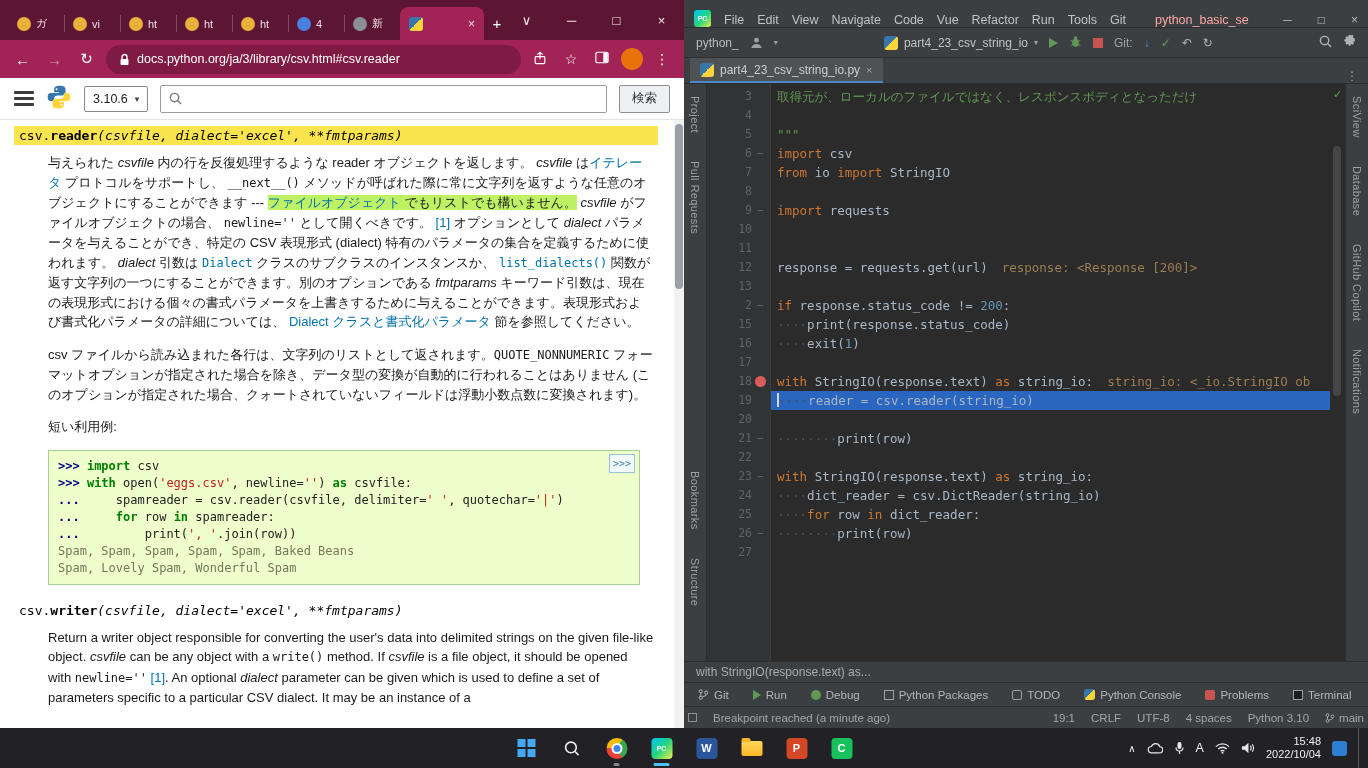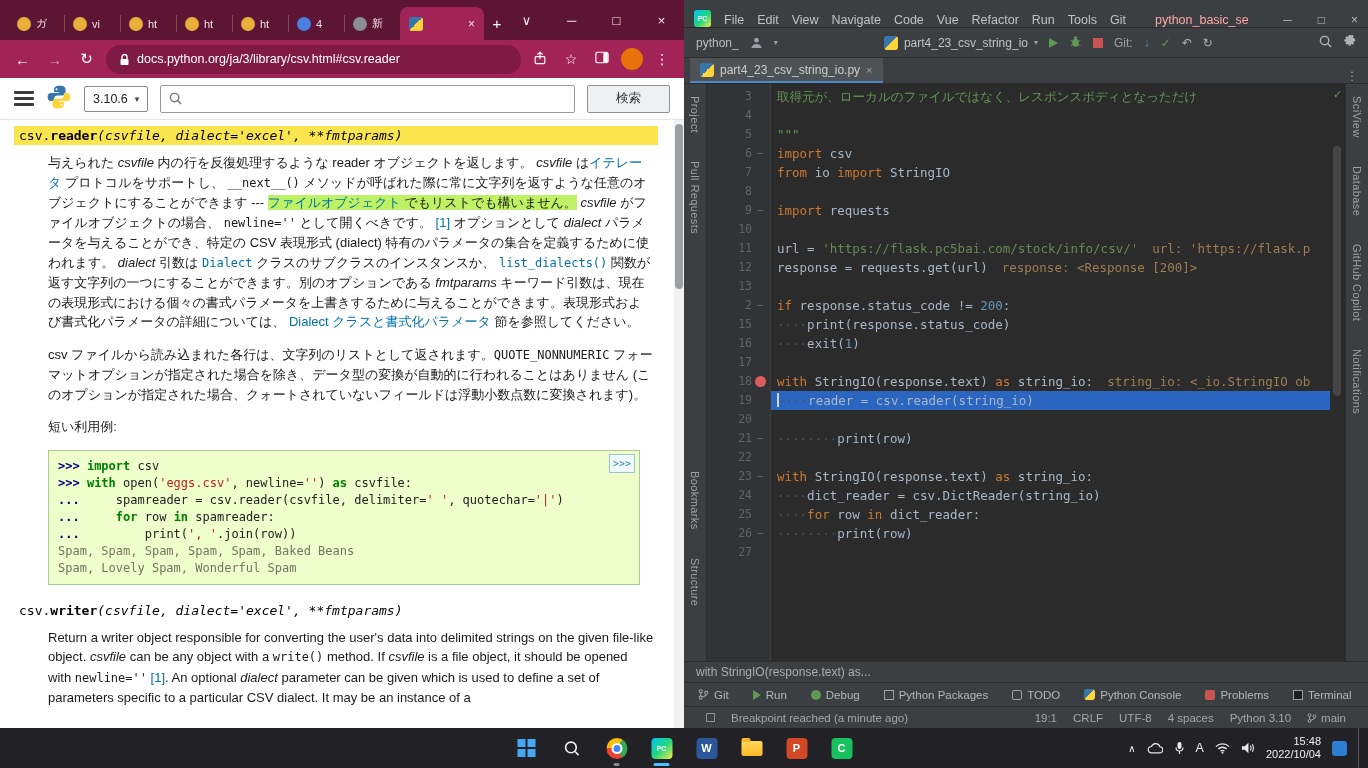--- a/index.html
+++ b/index.html
@@ -29,21 +29,21 @@
   .nav.dim { color:rgba(255,255,255,.5); }
   .urlpill { flex:1; min-width:0; height:29px; border-radius:15px; background:#7e1a43; display:flex; align-items:center; gap:7px; padding:0 13px; color:#fff; font-size:12.5px; white-space:nowrap; overflow:hidden; }
   .tbic { width:24px; text-align:center; color:#fff; font-size:14px; }
   .avatar { width:22px; height:22px; border-radius:50%; background:#e8710a; flex:none; }
 
   .docheader { height:42px; background:#fff; border-bottom:1px solid #e4e4e4; display:flex; align-items:center; gap:12px; padding:0 14px; }
   .hamburger i { display:block; width:20px; height:2.5px; background:#3c3c3c; margin:3.5px 0; border-radius:1px; }
   .verselect { height:26px; border:1px solid #8a8a8a; border-radius:2px; display:flex; align-items:center; gap:7px; padding:0 8px; font-size:12.5px; color:#222; background:#fff; }
   .varrow { font-size:9px; color:#444; }
   .searchbox { flex:1; height:28px; border:1px solid #9a9a9a; border-radius:2px; display:flex; align-items:center; gap:7px; padding:0 8px; background:#fff; }
-  .searchbtn { height:28px; padding:0 28px; border:1px solid #8f8f8f; border-radius:2px; background:#eef1f4; font-size:12.5px; color:#333; font-family:inherit; }
+  .searchbtn { height:28px; padding:0 12px; border:1px solid #8f8f8f; border-radius:2px; background:#eef1f4; font-size:12.5px; color:#333; font-family:inherit; }
 
   .doccontent { position:relative; flex:1; background:#fff; padding:6px 26px 0 14px; overflow:hidden; color:#1a1a1a; }
   .sig { font-family:"DejaVu Sans Mono","Liberation Mono",monospace; font-size:13px; padding:2px 5px; margin-bottom:8px; color:#000; }
   .sig.hl { background:#fbe54e; }
   .sig b { font-weight:bold; }
   .sig i { font-style:italic; }
   .dd { margin:0 4px 13px 34px; font-size:13px; line-height:19.5px; }
   .rem { font-style:italic; }
   .rcode { font-family:"DejaVu Sans Mono","Liberation Mono",monospace; font-size:12px; }
   .rlink { color:#0072aa; }
@@ -106,21 +106,21 @@
   .ibread { height:21px; background:#3c3f41; border-top:1px solid #2d2d2d; display:flex; align-items:center; padding:0 12px; color:#a9acb0; font-size:12px; }
   .itools { height:24px; background:#3c3f41; border-top:1px solid #2d2d2d; display:flex; align-items:center; gap:24px; padding:0 14px; font-size:11.5px; color:#b3b6ba; }
   .titem { display:flex; align-items:center; gap:5px; }
   .ti { width:10px; height:10px; display:inline-block; flex:none; }
   .ti-run { width:0; height:0; border-left:8px solid #5f9955; border-top:5px solid transparent; border-bottom:5px solid transparent; }
   .ti-debug { background:#5f9955; border-radius:50%; }
   .ti-pkg { border:1.5px solid #9aa0a6; }
   .ti-todo { border:1.5px solid #9aa0a6; border-radius:2px; }
   .ti-prob { background:#c75450; border-radius:2px; }
   .ti-term { background:#1e1e1e; border:1px solid #9aa0a6; }
-  .istatus { height:22px; background:#3c3f41; border-top:1px solid #2d2d2d; display:flex; align-items:center; gap:16px; padding:0 22px; font-size:11.5px; color:#a3a6aa; }
+  .istatus { height:22px; background:#3c3f41; border-top:1px solid #2d2d2d; display:flex; align-items:center; gap:16px; padding:0 4px; font-size:11.5px; color:#a3a6aa; }
   .sicon { width:9px; height:9px; border:1.5px solid #8b8e92; display:inline-block; }
   .branch { display:flex; align-items:center; gap:4px; }
 
   
   .taskbar { height:40px; background:#222226; display:flex; align-items:center; position:relative; color:#eee; }
   .tb-center { position:absolute; left:50%; transform:translateX(-50%); display:flex; gap:5px; }
   .tbi { width:40px; height:40px; background:none; border:none; display:flex; align-items:center; justify-content:center; position:relative; }
   .ind { position:absolute; bottom:2px; left:50%; transform:translateX(-50%); width:6px; height:3px; border-radius:2px; background:#85898d; }
   .ind.on { width:16px; background:#4cc2ff; }
   .win { display:grid; grid-template-columns:8px 8px; grid-template-rows:8px 8px; gap:1.5px; }
@@ -415,21 +415,20 @@
                   <span>10</span>
                   <span class="gslot"></span>
                 </div>
                 <div class="cde"></div>
               </div>
               <div class="irow">
                 <div class="gut">
                   <span>11</span>
                   <span class="gslot"></span>
                 </div>
-                <div class="cde"><span class="tk-t">url = </span><span class="tk-s">'https://flask.pc5bai.com/stock/info/csv/'</span><span class="tk-h">url: 'https://flask.p</span></div>
               </div>
               <div class="irow">
                 <div class="gut">
                   <span>12</span>
                   <span class="gslot"></span>
                 </div>
                 <div class="cde"><span class="tk-t">response = requests.get(url)</span><span class="tk-h">response: &lt;Response [200]&gt;</span></div>
               </div>
               <div class="irow">
                 <div class="gut">

